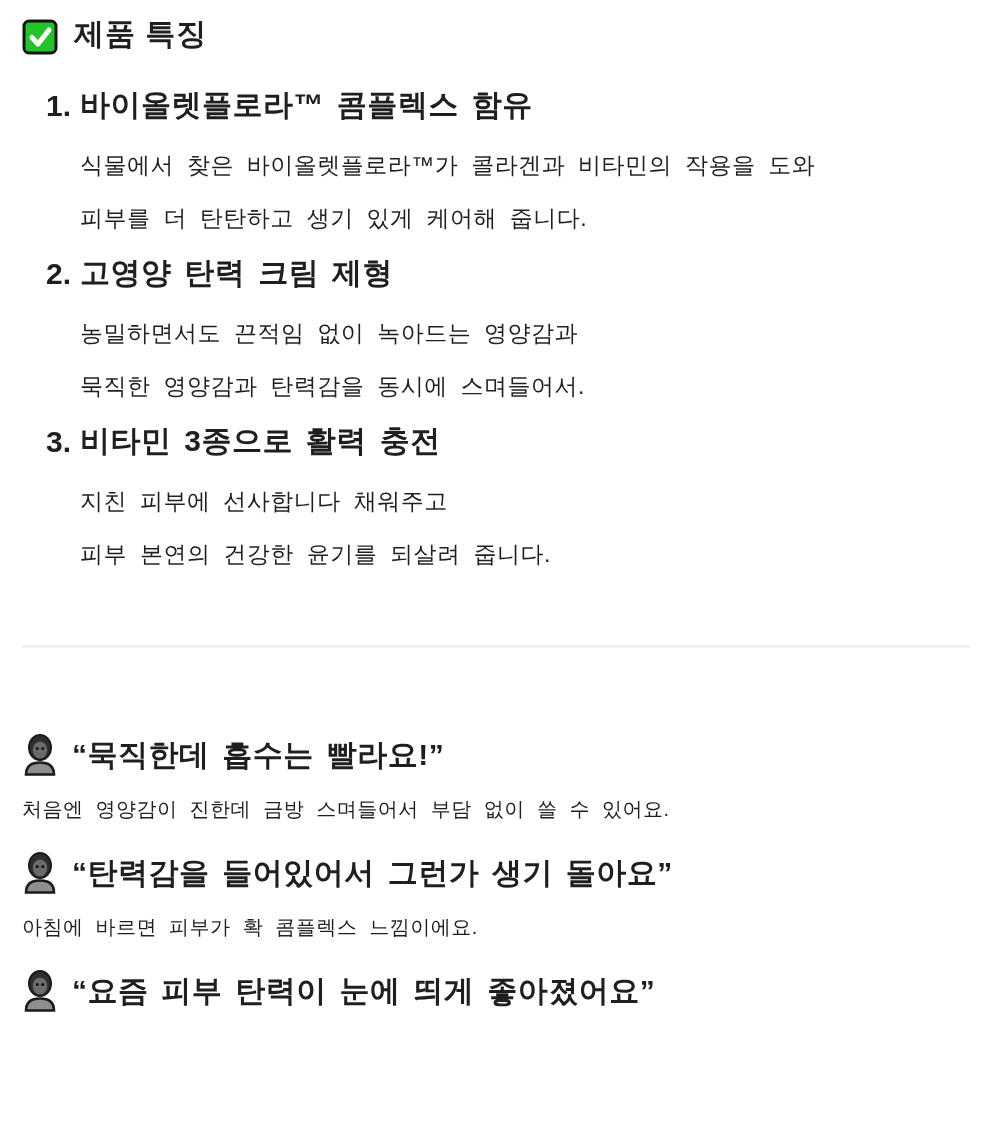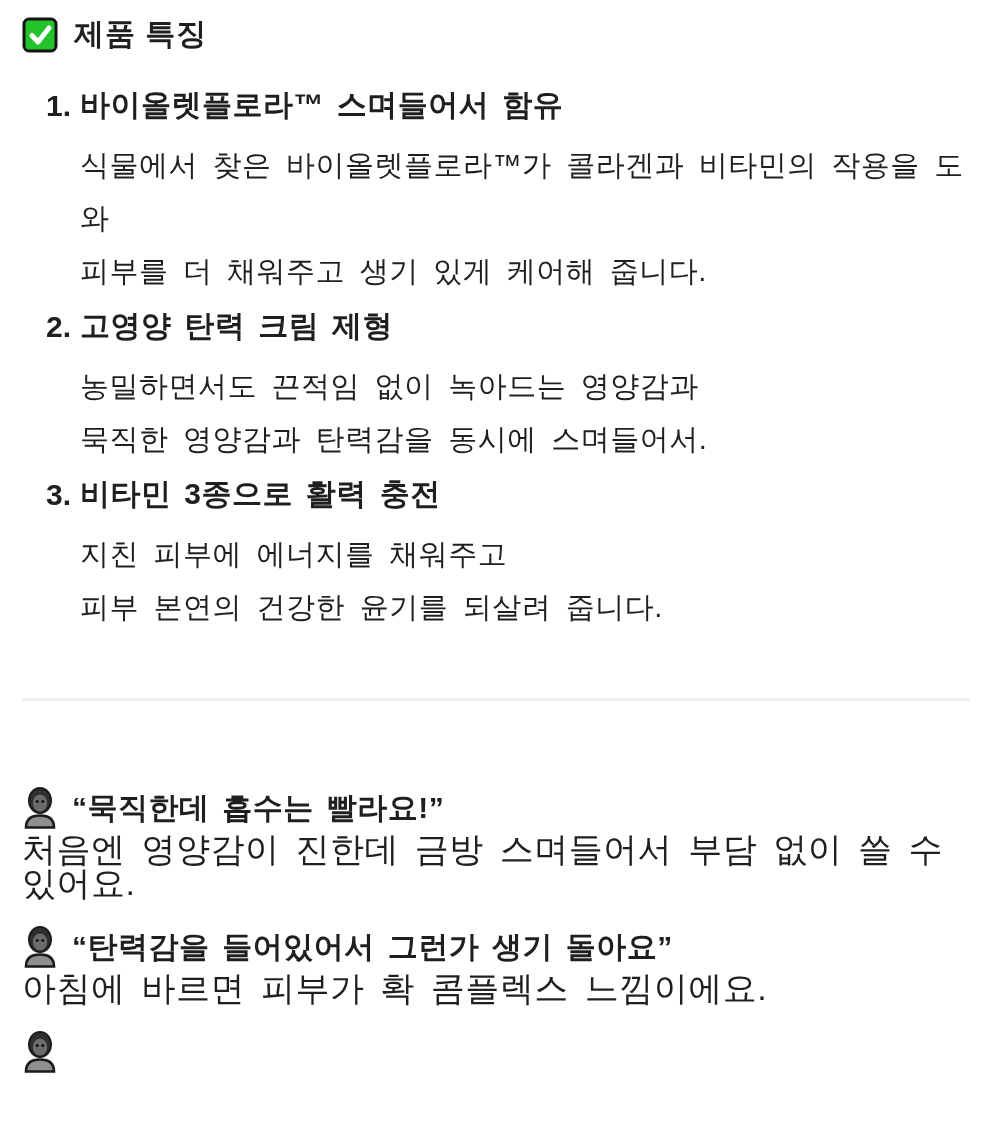--- a/index.html
+++ b/index.html
@@ -7,54 +7,54 @@
   body {
     width: 1000px;
     height: 1134px;
     font-family: "Liberation Sans", "DejaVu Sans", sans-serif;
     color: #1f1f1f;
     overflow: hidden;
   }
   .page { padding: 14px 30px 30px 22px; }
 
   
-  .sec-head { display: flex; align-items: center; gap: 16px; }
+  .sec-head { display: flex; align-items: flex-end; gap: 16px; }
   .sec-head h2 { font-size: 30px; font-weight: 700; letter-spacing: 1px; }
 
   .icon { display: inline-flex; flex: 0 0 auto; }
 
   
   .features-list { list-style: none; margin-top: 32px; }
   .feature { display: flex; margin-left: 24px; margin-bottom: 10px; }
   .feature-num {
     flex: 0 0 34px; font-size: 30px; font-weight: 700; padding-top: 2px;
   }
   .feature-content { flex: 1; }
   .feature-title {
     font-size: 30px; font-weight: 700; line-height: 36px;
     letter-spacing: 0.5px; word-spacing: 4px; margin-bottom: 16px;
   }
   .feature-line {
-    font-size: 29px; line-height: 53px; letter-spacing: 0.5px; word-spacing: 6px;
+    font-size: 23px; line-height: 53px; letter-spacing: 0.5px; word-spacing: 6px;
   }
 
   
   .divider {
     border: none; height: 3px; background: #f1f1f1;
     margin: 64px 0 86px 0; border-radius: 2px;
   }
 
   
   .review { margin-top: 26px; }
   .review-title {
     display: flex; align-items: flex-end; gap: 14px;
     font-size: 30px; font-weight: 700; letter-spacing: 0.5px; word-spacing: 4px;
   }
   .review-body {
-    font-size: 34px; line-height: 34px; margin-top: 3px;
+    font-size: 20px; line-height: 34px; margin-top: 16px;
     letter-spacing: 0.5px; word-spacing: 6px;
   }
 </style>
 </head>
 <body>
 
 <div class="page">
 
   <section>
     <div class="sec-head">
@@ -64,40 +64,40 @@
           <path d="M10 18.5 L16 25 L27 11" fill="none" stroke="#ffffff" stroke-width="5" stroke-linecap="round" stroke-linejoin="round"></path>
         </svg>
       </span>
       <h2>제품 특징</h2>
     </div>
 
     <ol class="features-list">
       <li class="feature">
         <span class="feature-num">1.</span>
         <div class="feature-content">
-          <div class="feature-title">바이올렛플로라™ 스며들어서 함유</div>
+          <div class="feature-title">바이올렛플로라™ 콤플렉스 함유</div>
           <div class="feature-line">식물에서 찾은 바이올렛플로라™가 콜라겐과 비타민의 작용을 도와</div>
-          <div class="feature-line">피부를 더 채워주고 생기 있게 케어해 줍니다.</div>
+          <div class="feature-line">피부를 더 탄탄하고 생기 있게 케어해 줍니다.</div>
         </div>
       </li>
 
       <li class="feature">
         <span class="feature-num">2.</span>
         <div class="feature-content">
           <div class="feature-title">고영양 탄력 크림 제형</div>
           <div class="feature-line">농밀하면서도 끈적임 없이 녹아드는 영양감과</div>
           <div class="feature-line">묵직한 영양감과 탄력감을 동시에 스며들어서.</div>
         </div>
       </li>
 
       <li class="feature">
         <span class="feature-num">3.</span>
         <div class="feature-content">
           <div class="feature-title">비타민 3종으로 활력 충전</div>
-          <div class="feature-line">지친 피부에 에너지를 채워주고</div>
+          <div class="feature-line">지친 피부에 선사합니다 채워주고</div>
           <div class="feature-line">피부 본연의 건강한 윤기를 되살려 줍니다.</div>
         </div>
       </li>
     </ol>
   </section>
 
   <hr class="divider">
 
   <section>
 
@@ -137,18 +137,19 @@
       <div class="review-title">
         <span class="icon">
           <svg width="36" height="42" viewBox="0 0 36 42" aria-hidden="true">
             <ellipse cx="18" cy="13.5" rx="11" ry="12.5" fill="#2f2f2f" stroke="#1b1b1b" stroke-width="2"></ellipse>
             <ellipse cx="18" cy="16" rx="7.2" ry="8.6" fill="#6b6b6b"></ellipse>
             <circle cx="15.2" cy="14.5" r="1.5" fill="#101010"></circle>
             <circle cx="20.8" cy="14.5" r="1.5" fill="#101010"></circle>
             <path d="M4 40.5 Q4 28.5 18 28.5 Q32 28.5 32 40.5 Z" fill="#8f8f8f" stroke="#1b1b1b" stroke-width="2.6"></path>
           </svg>
         </span>
+        <span>“요즘 피부 탄력이 눈에 띄게 좋아졌어요”</span>
       </div>
 
     </div>
   </section>
 
 </div>
 
 </body></html>

